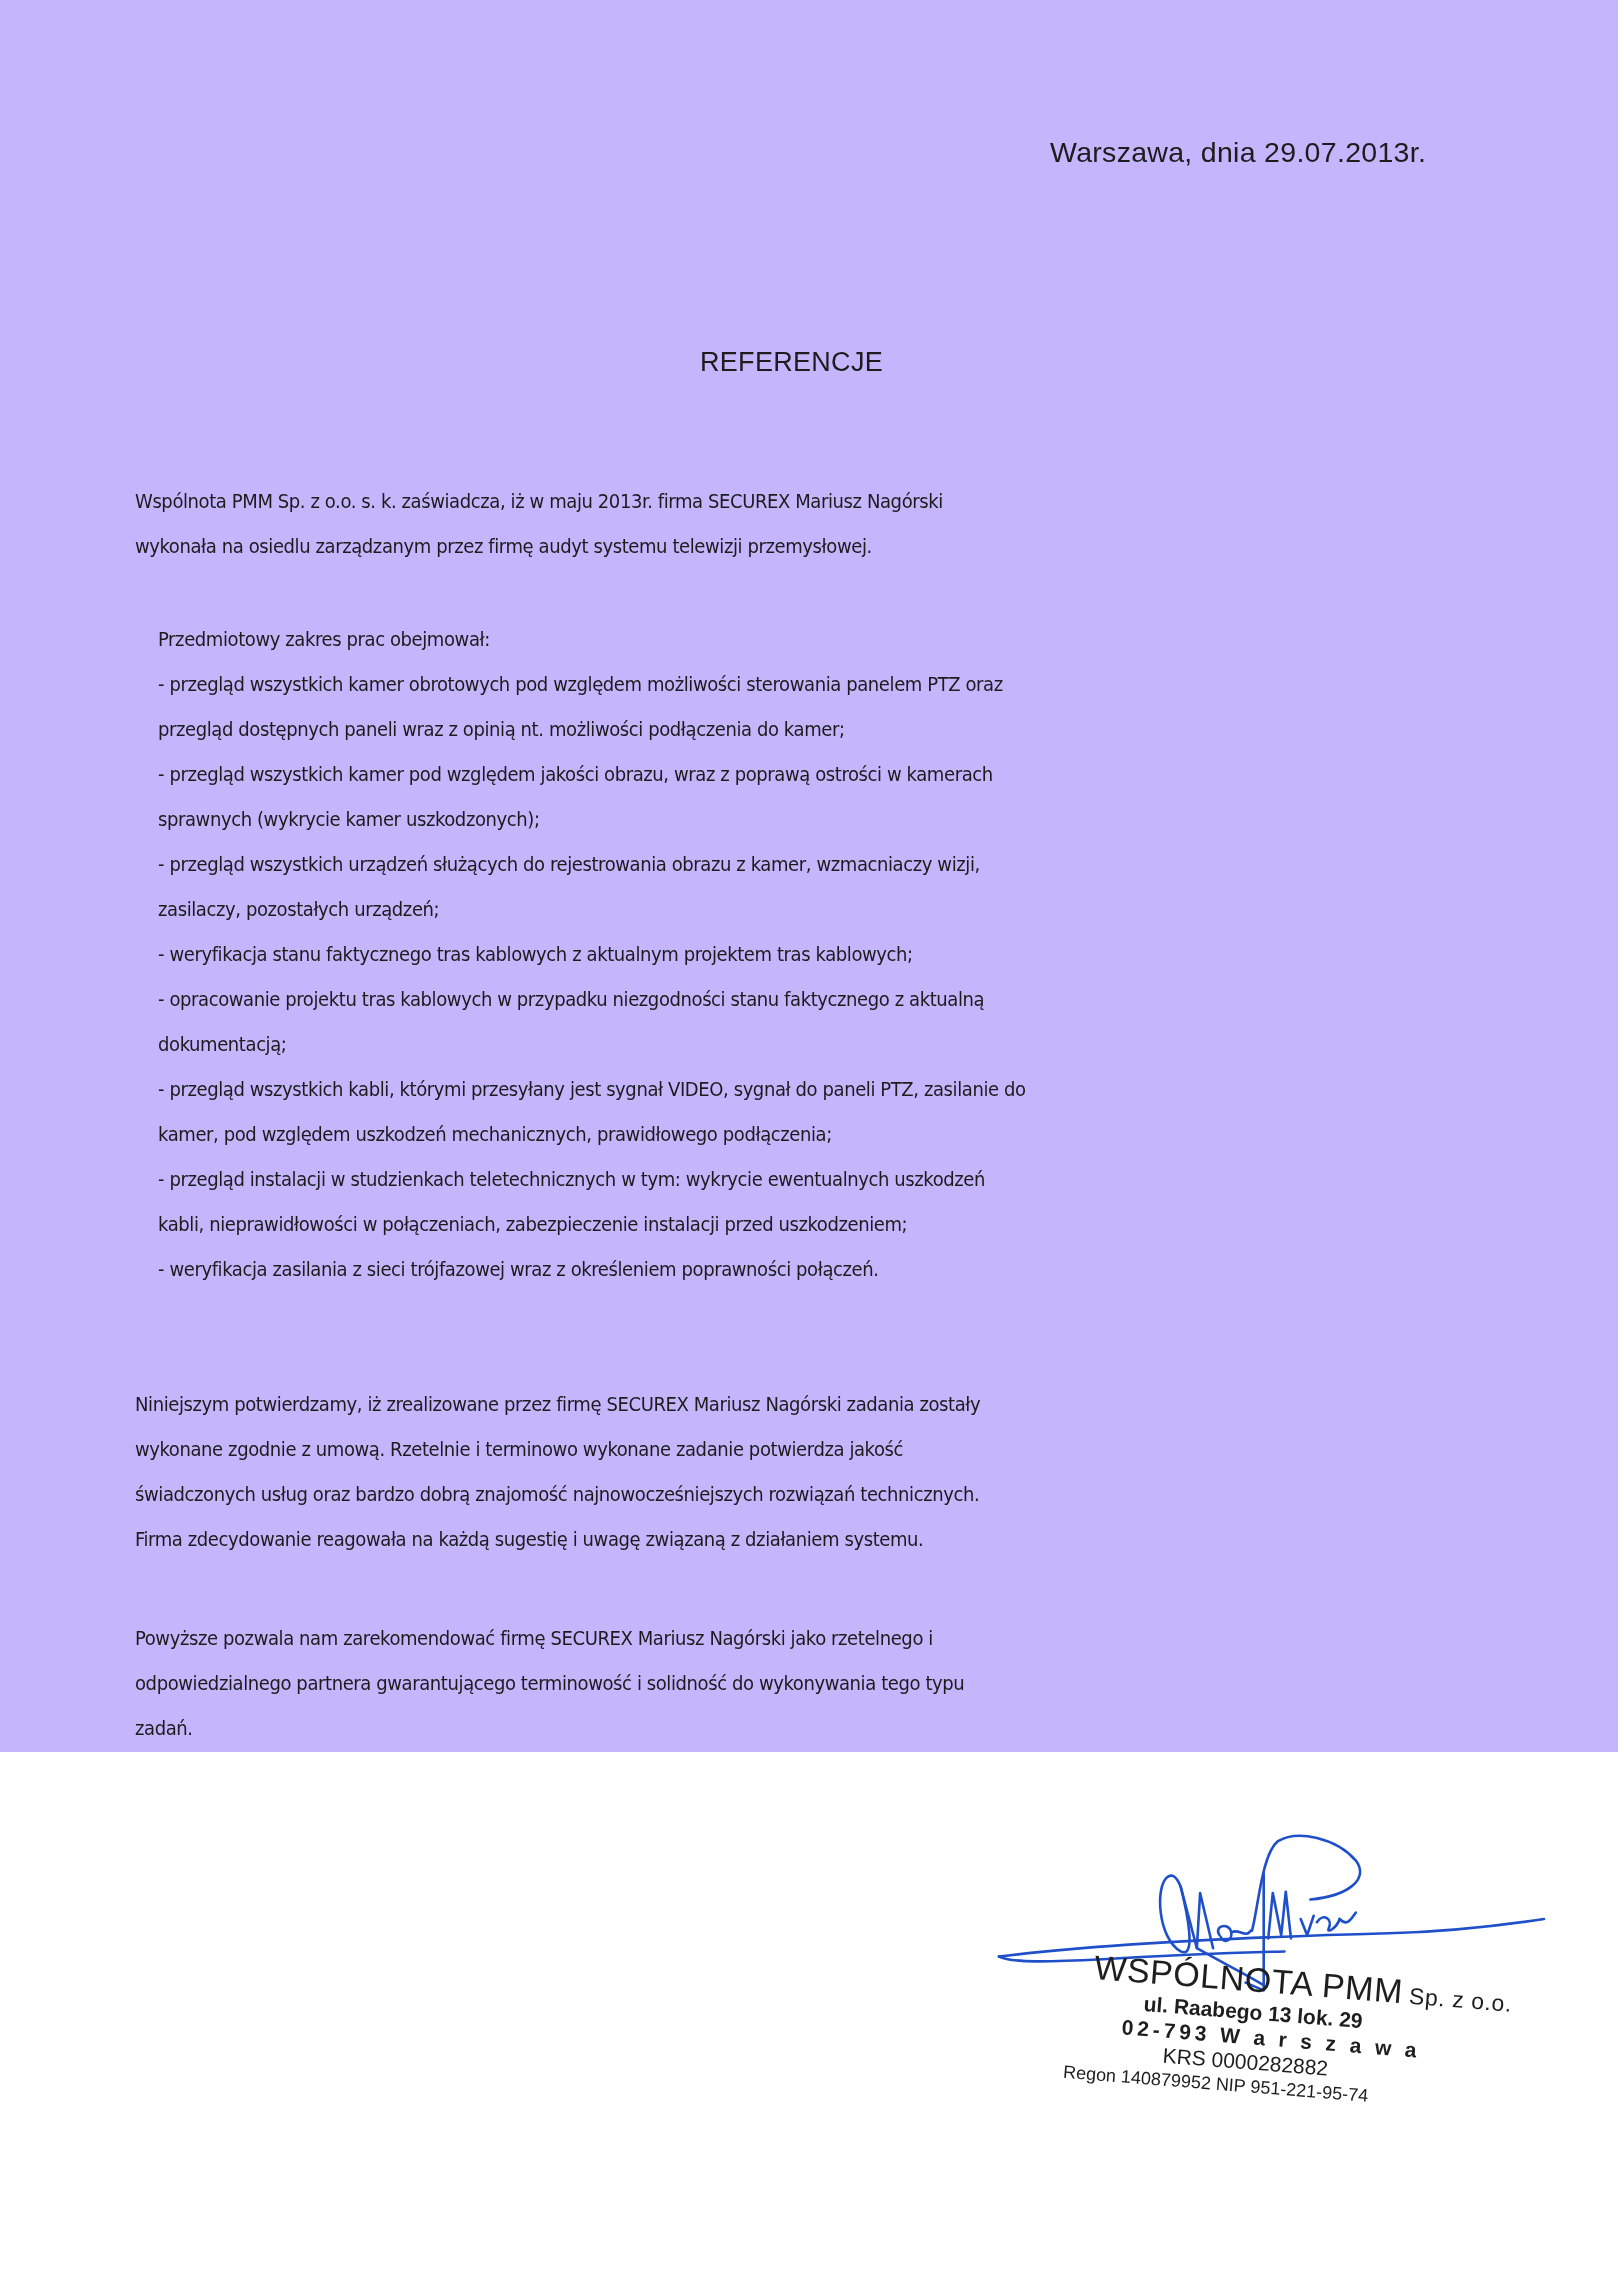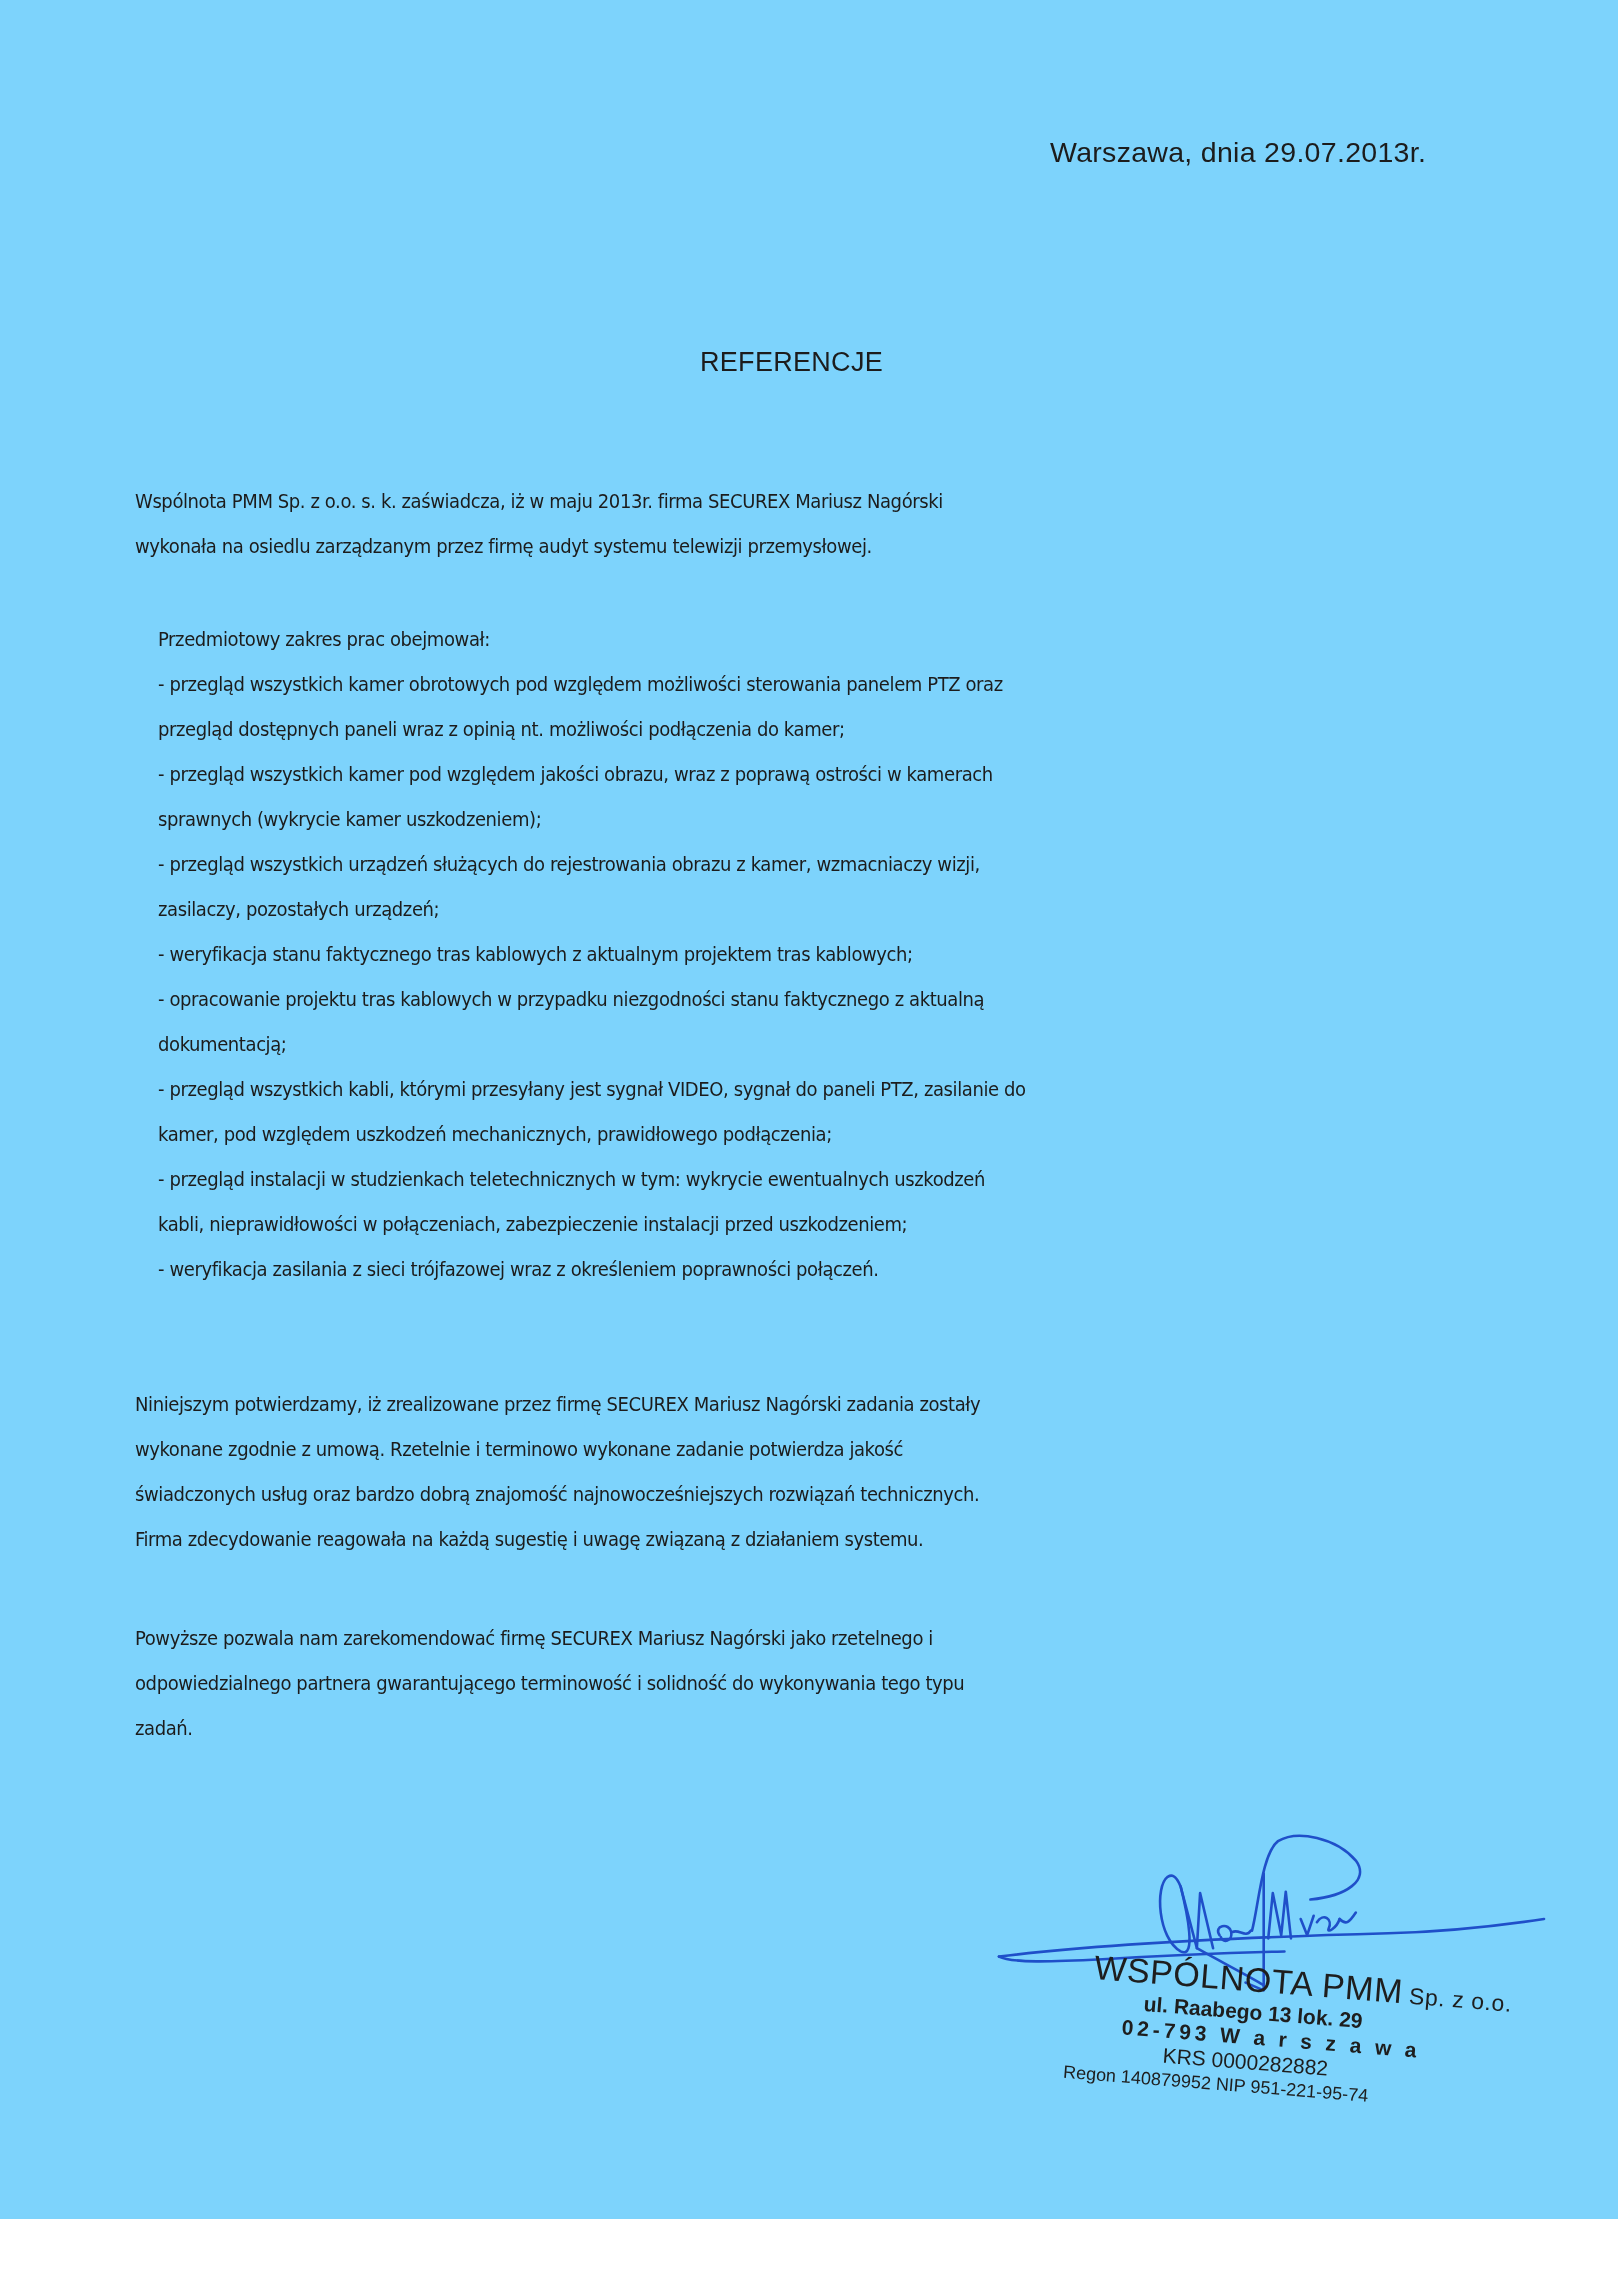--- a/index.html
+++ b/index.html
@@ -12,22 +12,22 @@
       height: 2273px;
       position: relative;
       overflow: hidden;
       font-family: "Liberation Sans", "DejaVu Sans", sans-serif;
       color: #1a1a1a;
     }
     .page {
       position: absolute;
       left: 0; top: 0;
       width: 1618px;
-      height: 2219px;
-      background: #7dd3fc;
+      height: 1752px;
+      background: #c4b5fd;
     }
     .date-line {
       position: absolute;
       top: 136px;
       left: 1050px;
       font-size: 28.5px;
       letter-spacing: 0.3px;
       color: #1c1c1c;
     }
     .doc-title {
@@ -112,21 +112,21 @@
   <div class="body-text p-intro">
     <span class="line">Wspólnota PMM Sp. z o.o. s. k. zaświadcza, iż w maju 2013r. firma SECUREX Mariusz Nagórski</span>
     <span class="line">wykonała na osiedlu zarządzanym przez firmę audyt systemu telewizji przemysłowej.</span>
   </div>
 
   <div class="body-text p-scope">
     <span class="line">Przedmiotowy zakres prac obejmował:</span>
     <span class="line">- przegląd wszystkich kamer obrotowych pod względem możliwości sterowania panelem PTZ oraz</span>
     <span class="line">przegląd dostępnych paneli wraz z opinią nt. możliwości podłączenia do kamer;</span>
     <span class="line">- przegląd wszystkich kamer pod względem jakości obrazu, wraz z poprawą ostrości w kamerach</span>
-    <span class="line">sprawnych (wykrycie kamer uszkodzeniem);</span>
+    <span class="line">sprawnych (wykrycie kamer uszkodzonych);</span>
     <span class="line">- przegląd wszystkich urządzeń służących do rejestrowania obrazu z kamer, wzmacniaczy wizji,</span>
     <span class="line">zasilaczy, pozostałych urządzeń;</span>
     <span class="line">- weryfikacja stanu faktycznego tras kablowych z aktualnym projektem tras kablowych;</span>
     <span class="line">- opracowanie projektu tras kablowych w przypadku niezgodności stanu faktycznego z aktualną</span>
     <span class="line">dokumentacją;</span>
     <span class="line">- przegląd wszystkich kabli, którymi przesyłany jest sygnał VIDEO, sygnał do paneli PTZ, zasilanie do</span>
     <span class="line">kamer, pod względem uszkodzeń mechanicznych, prawidłowego podłączenia;</span>
     <span class="line">- przegląd instalacji w studzienkach teletechnicznych w tym: wykrycie ewentualnych uszkodzeń</span>
     <span class="line">kabli, nieprawidłowości w połączeniach, zabezpieczenie instalacji przed uszkodzeniem;</span>
     <span class="line">- weryfikacja zasilania z sieci trójfazowej wraz z określeniem poprawności połączeń.</span>

